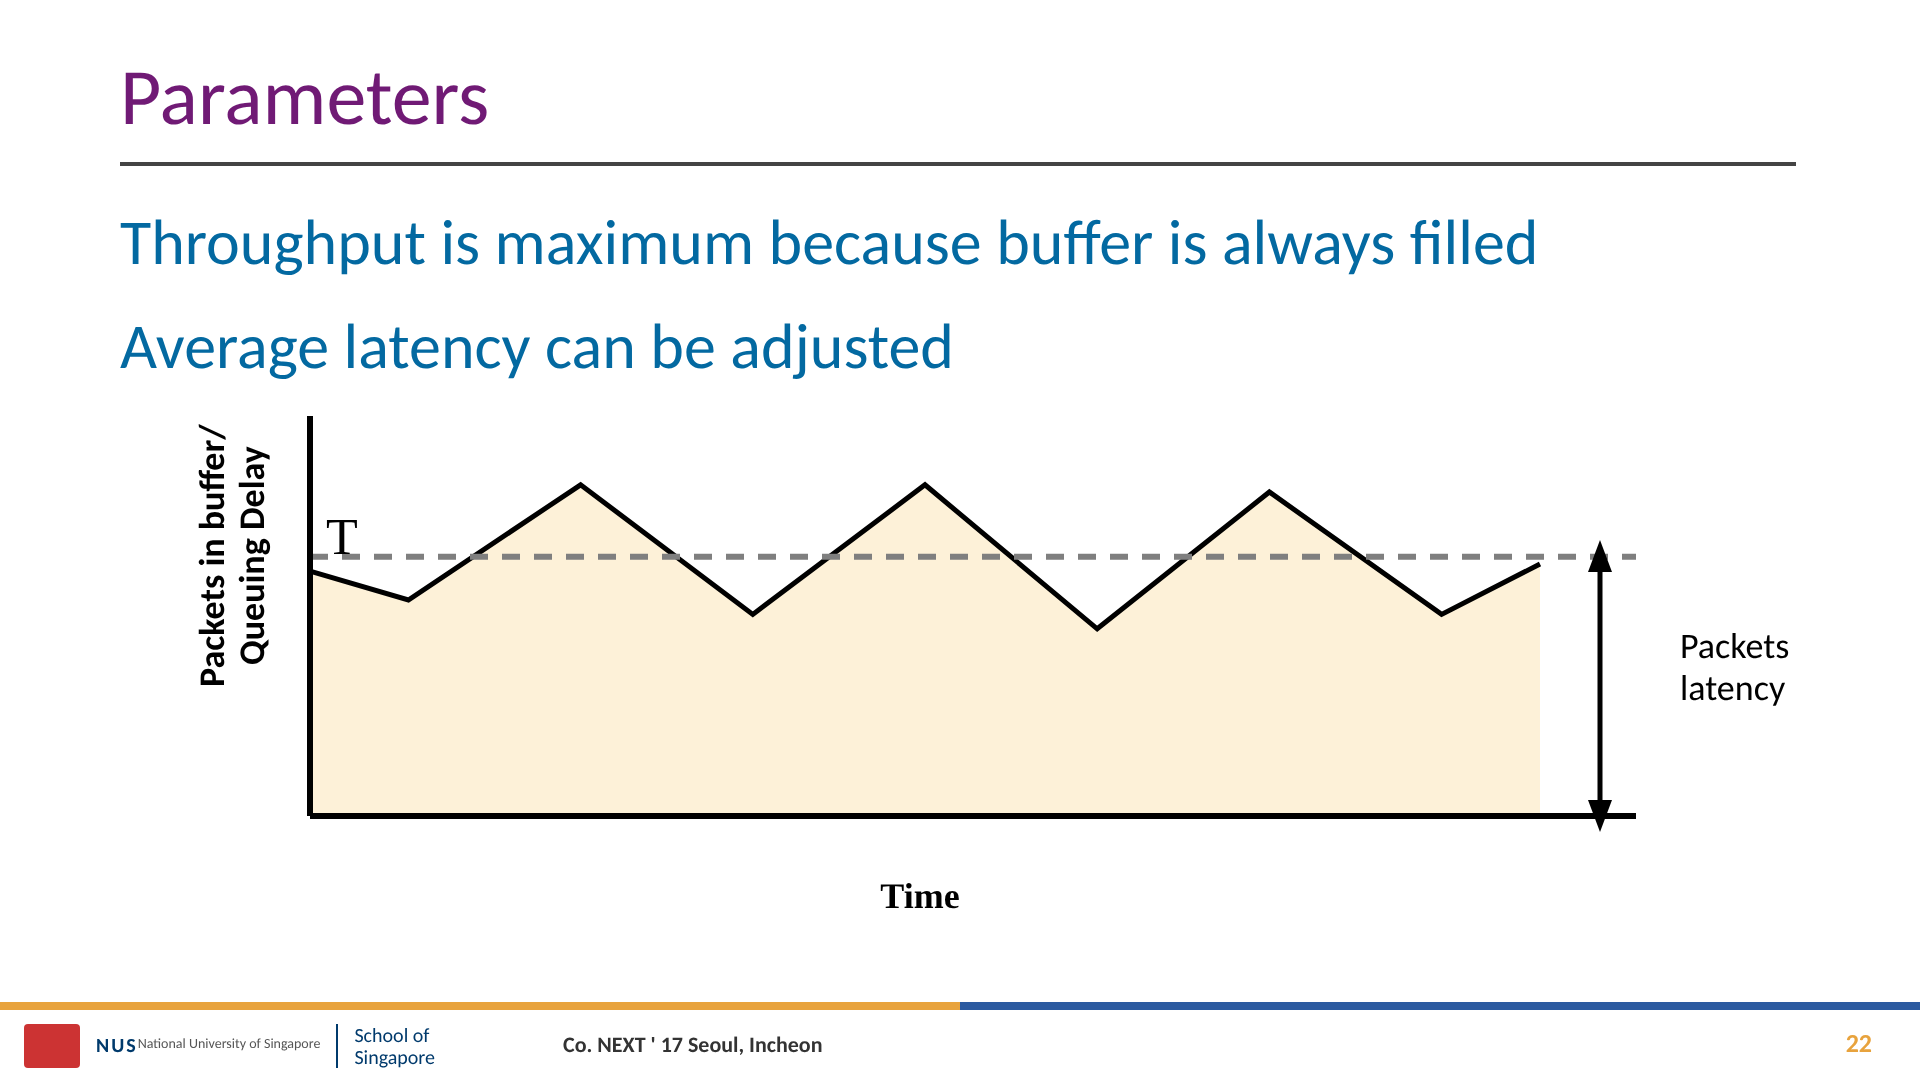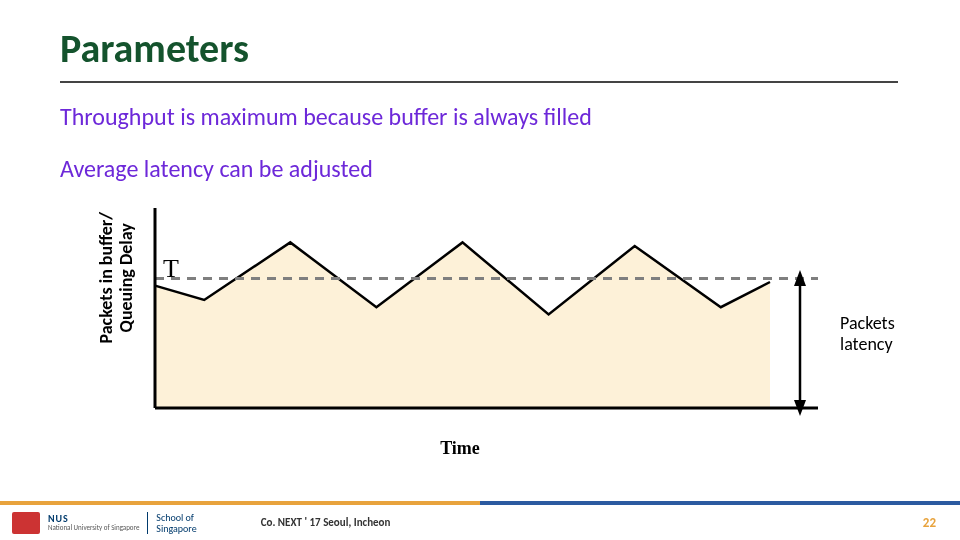--- a/index.html
+++ b/index.html
@@ -1,25 +1,25 @@
 <!DOCTYPE html>
 <html><head>
 <meta charset="utf-8">
 <style>
   * { box-sizing: border-box; margin: 0; padding: 0; }
   html, body { width: 960px; height: 540px; font-family: "Segoe UI", "Calibri", Arial, sans-serif; background: #fff; color: #000; overflow: hidden; }
   .slide { position: relative; width: 960px; height: 540px; }
   .title {
     position: absolute; left: 60px; top: 24px; right: 62px;
-    font-size: 40px; font-weight: 700; color: #14532d;
+    font-size: 40px; font-weight: 400; color: #701a75;
     border-bottom: 2px solid #444; padding-bottom: 8px;
   }
   .body-text {
     position: absolute; left: 60px; right: 60px;
-    font-size: 24px; font-weight: 400; color: #6d28d9;
+    font-size: 32px; font-weight: 400; color: #0369a1;
   }
   .line1 { top: 102px; }
   .line2 { top: 154px; }
 
   .chart {
     position: absolute; left: 100px; top: 208px; width: 720px; height: 230px;
   }
   .ylabel {
     position: absolute; left: -58px; top: 50px; width: 150px;
     transform: rotate(-90deg); transform-origin: center;
@@ -43,21 +43,21 @@
   }
   .footer {
     position: absolute; left: 0; right: 0; bottom: 0; height: 35px;
     display: flex; align-items: center; justify-content: space-between;
     padding: 0 24px 0 12px;
   }
   .nus-block { display: flex; align-items: center; gap: 8px; }
   .nus-logo {
     width: 28px; height: 22px; background: #c33; border-radius: 2px; position: relative;
   }
-  .nus-text { display: flex; flex-direction: column; line-height: 1; font-size: 9px; color: #003a6c; }
+  .nus-text { display: flex; flex-direction: row; line-height: 1; font-size: 9px; color: #003a6c; }
   .nus-name { font-weight: 700; letter-spacing: 1px; font-size: 10px; }
   .nus-sub { font-size: 7px; color: #555; }
   .nus-divider { width: 1px; height: 22px; background: #003a6c; }
   .nus-school { font-size: 10px; color: #003a6c; line-height: 1.1; }
   .conf { font-size: 11px; color: #333; margin-left: 50px; font-weight: 600; }
   .pagenum { font-size: 13px; color: #e8a33d; font-weight: 700; }
 </style>
 </head>
 <body>
 

